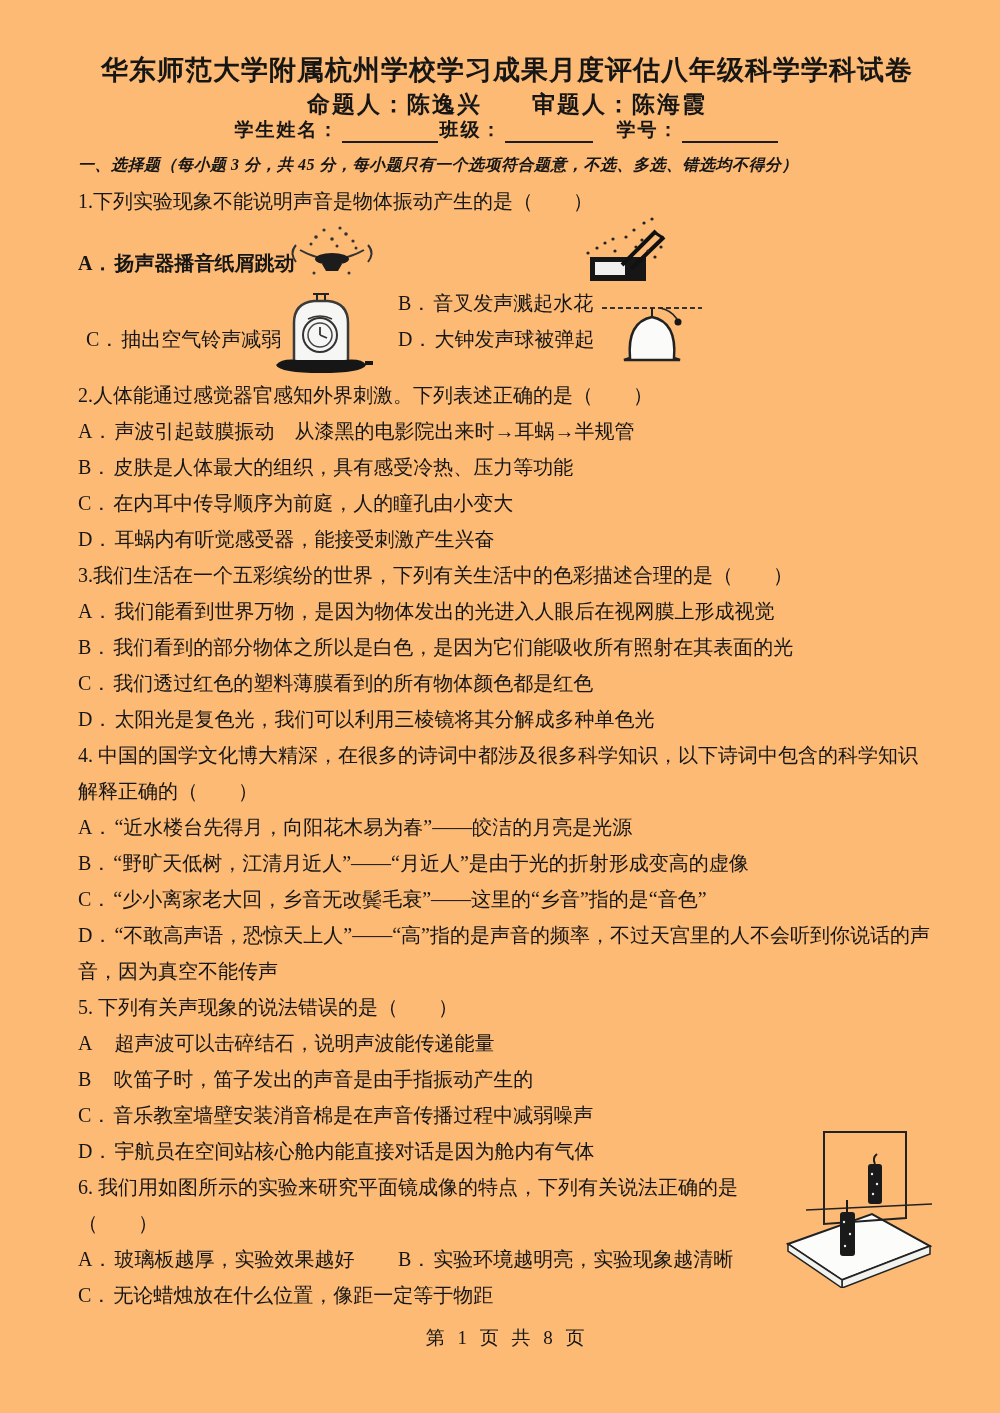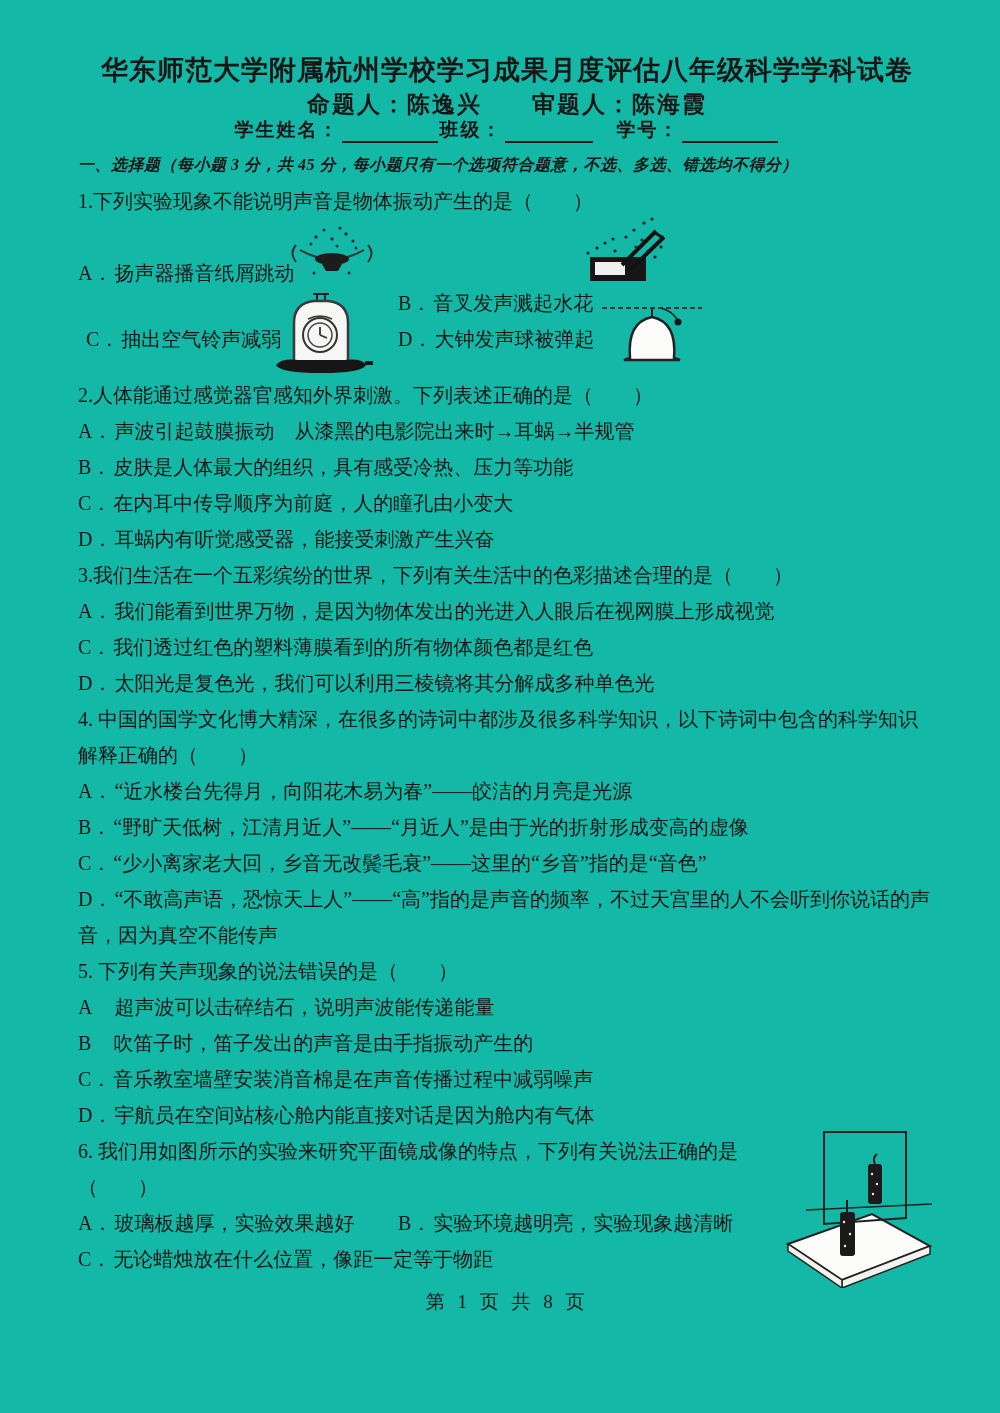--- a/index.html
+++ b/index.html
@@ -1,20 +1,20 @@
 <!DOCTYPE html>
 <html><head>
 <meta charset="utf-8">
 <style>
   html,body{margin:0;padding:0;background:#e9e9e7;}
   .page{
     position:relative;
     width:1000px;height:1413px;
     margin:0 auto;
-    background:#14b8a6;
+    background:#fdba74;
     box-sizing:border-box;
     padding:52px 64px 0 78px;
     font-family:"Liberation Serif","DejaVu Serif",serif;
     color:#161616;
     overflow:hidden;
   }
   .title{
     font-size:27px;font-weight:bold;text-align:center;
     letter-spacing:1px;line-height:36px;white-space:nowrap;
     margin-left:-14px;margin-right:-14px;
@@ -42,21 +42,21 @@
   }
   .qline{font-size:20px;line-height:36px;}
   .opt{font-size:20px;line-height:36px;}
   .opt .olabel{margin-right:2px;}
   .question{margin:0;}
   
   .q1row{position:relative;}
   .q1row.r1{height:74px;}
   .q1row.r2{height:84px;}
   .abs{position:absolute;font-size:20px;white-space:nowrap;}
-  .pos-a1{left:0;top:36px;}
+  .pos-a1{left:0;top:26px;font-weight:bold;}
   .pos-i1{left:208px;top:2px;}
   .pos-b1{left:320px;top:22px;margin-top:44px;}
   .pos-i2{left:506px;top:-4px;}
   .pos-c1{left:8px;top:28px;}
   .pos-i3{left:190px;top:-4px;}
   .pos-d1{left:320px;top:28px;}
   .pos-i4{left:522px;top:6px;}
   
   .q6{width:706px;}
   .optrow{display:flex;}
@@ -164,20 +164,21 @@
     <div class="qline">2.人体能通过感觉器官感知外界刺激。下列表述正确的是（　　）</div>
     <div class="opt"><span class="olabel">A．</span><span>声波引起鼓膜振动　从漆黑的电影院出来时→耳蜗→半规管</span></div>
     <div class="opt"><span class="olabel">B．</span><span>皮肤是人体最大的组织，具有感受冷热、压力等功能</span></div>
     <div class="opt"><span class="olabel">C．</span><span>在内耳中传导顺序为前庭，人的瞳孔由小变大</span></div>
     <div class="opt"><span class="olabel">D．</span><span>耳蜗内有听觉感受器，能接受刺激产生兴奋</span></div>
   </div>
 
   <div class="question">
     <div class="qline">3.我们生活在一个五彩缤纷的世界，下列有关生活中的色彩描述合理的是（　　）</div>
     <div class="opt"><span class="olabel">A．</span><span>我们能看到世界万物，是因为物体发出的光进入人眼后在视网膜上形成视觉</span></div>
+    <div class="opt"><span class="olabel">B．</span><span>我们看到的部分物体之所以是白色，是因为它们能吸收所有照射在其表面的光</span></div>
     <div class="opt"><span class="olabel">C．</span><span>我们透过红色的塑料薄膜看到的所有物体颜色都是红色</span></div>
     <div class="opt"><span class="olabel">D．</span><span>太阳光是复色光，我们可以利用三棱镜将其分解成多种单色光</span></div>
   </div>
 
   <div class="question">
     <div class="qline">4. 中国的国学文化博大精深，在很多的诗词中都涉及很多科学知识，以下诗词中包含的科学知识解释正确的（　　）</div>
     <div class="opt"><span class="olabel">A．</span><span>“近水楼台先得月，向阳花木易为春”——皎洁的月亮是光源</span></div>
     <div class="opt"><span class="olabel">B．</span><span>“野旷天低树，江清月近人”——“月近人”是由于光的折射形成变高的虚像</span></div>
     <div class="opt"><span class="olabel">C．</span><span>“少小离家老大回，乡音无改鬓毛衰”——这里的“乡音”指的是“音色”</span></div>
     <div class="opt"><span class="olabel">D．</span><span>“不敢高声语，恐惊天上人”——“高”指的是声音的频率，不过天宫里的人不会听到你说话的声音，因为真空不能传声</span></div>

